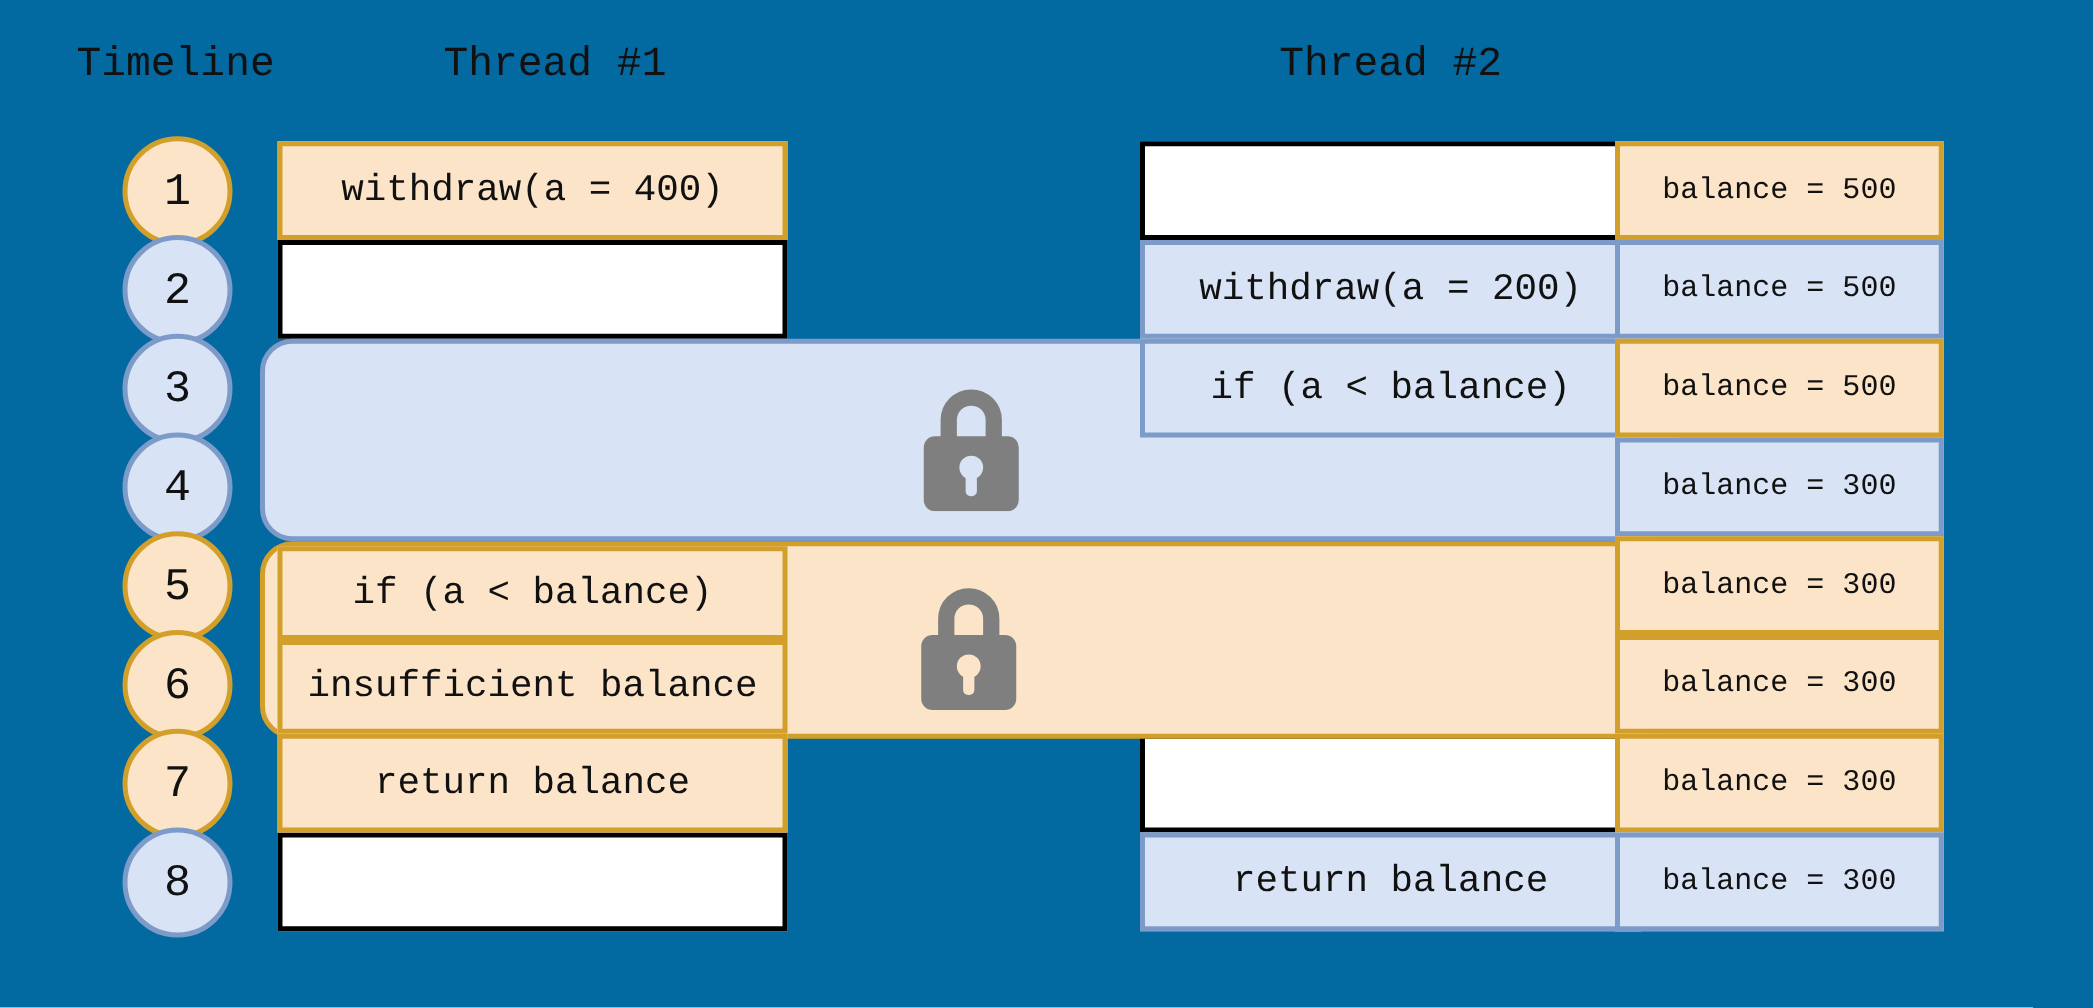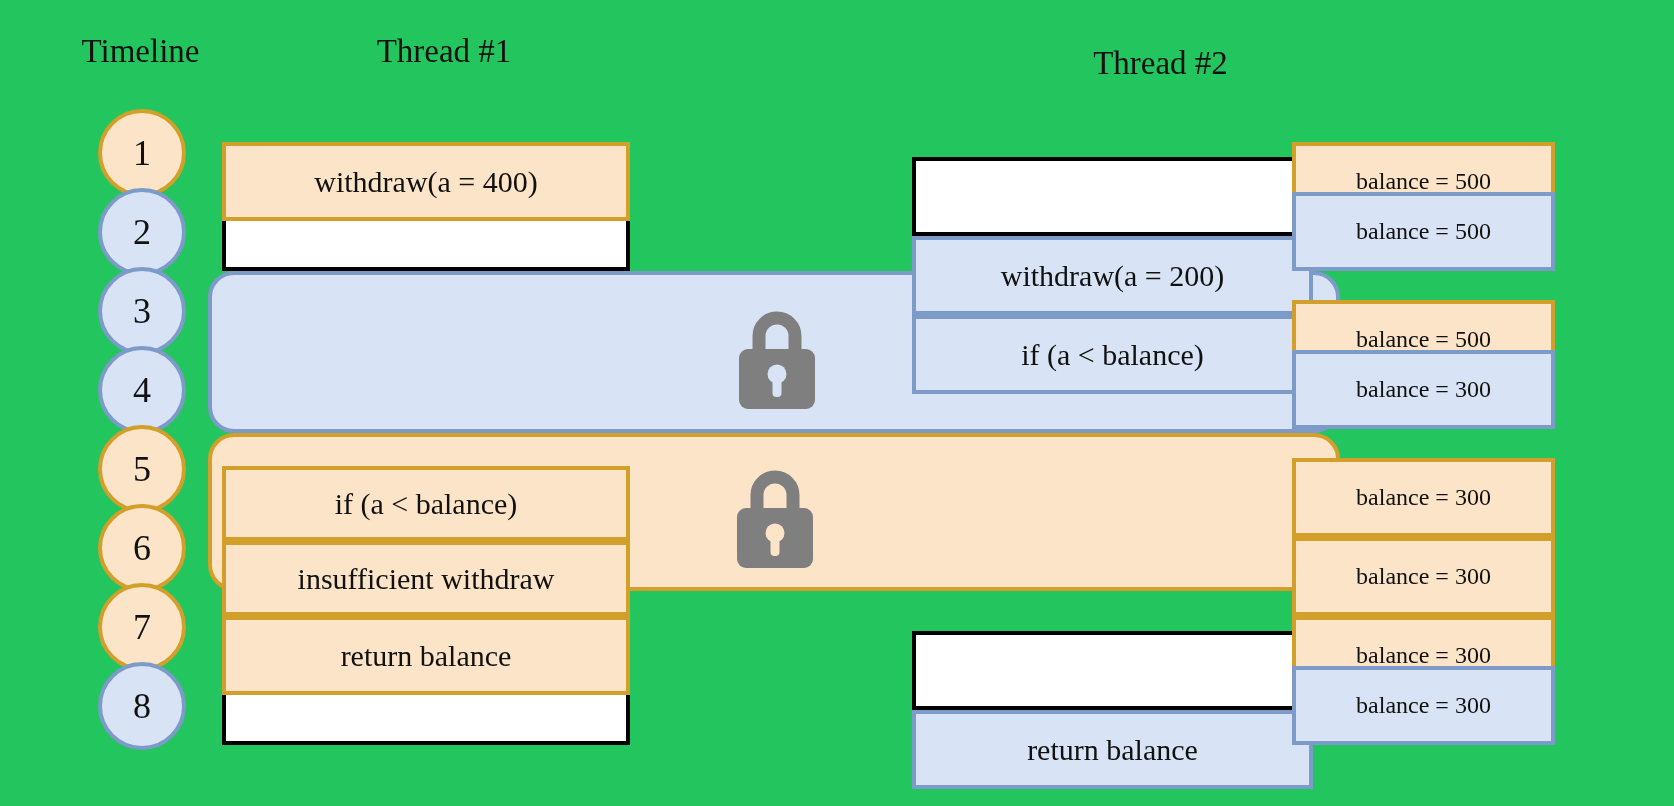--- a/index.html
+++ b/index.html
@@ -9,35 +9,35 @@
     --blue-border: #7d9bc8;
     --lock-gray: #7f7f7f;
     --box-black: #000000;
     --text: #111111;
   }
   html, body { margin: 0; padding: 0; background: #ffffff; }
   .canvas {
     position: relative;
     width: 1674px;
     height: 806px;
-    background: #22c55e;
-    font-family: Liberation Serif, serif;
+    background: #0369a1;
+    font-family: Liberation Mono, monospace;
     color: var(--text);
     overflow: hidden;
   }
   .hdr {
     position: absolute;
     top: 33px;
     font-size: 33px;
     text-align: center;
     white-space: nowrap;
   }
   .hdr-timeline { left: 38px;  width: 205px; }
   .hdr-t1       { left: 240px; width: 408px; }
-  .hdr-t2       { left: 960px; width: 401px; margin-top: 12px; }
+  .hdr-t2       { left: 912px; width: 401px; }
 
   .circle {
     position: absolute;
     left: 98px;
     width: 88px;
     height: 88px;
     border-radius: 50%;
     box-sizing: border-box;
     display: flex;
     align-items: center;
@@ -53,26 +53,26 @@
 
   .box {
     position: absolute;
     box-sizing: border-box;
     display: flex;
     align-items: center;
     justify-content: center;
     font-size: 30px;
     white-space: nowrap;
   }
-  .box.orange { background: var(--orange-fill); border: 4px solid var(--orange-border); z-index: 3; margin-top: 29px; }
+  .box.orange { background: var(--orange-fill); border: 4px solid var(--orange-border); z-index: 3; }
   .box.blue   { background: var(--blue-fill);   border: 4px solid var(--blue-border);   z-index: 3; }
   .box.white  { background: #ffffff;            border: 4px solid var(--box-black);     z-index: 1; }
 
   .col-t1  { left: 222px;  width: 408px; }
-  .col-t2  { left: 912px;  width: 401px; margin-top: 44px; }
+  .col-t2  { left: 912px;  width: 401px; }
   .col-bal { left: 1292px; width: 263px; font-size: 24px; }
 
   .r1 { top: 113px; height: 79px; }
   .r2 { top: 192px; height: 79px; }
   .r3 { top: 271px; height: 79px; }
   .r4 { top: 350px; height: 79px; }
   .r5 { top: 429px; height: 79px; }
   .r6 { top: 508px; height: 79px; }
   .r7 { top: 587px; height: 79px; }
   .r8 { top: 666px; height: 79px; }
@@ -122,21 +122,21 @@
   <div class="circle c3 blue">3</div>
   <div class="circle c4 blue">4</div>
   <div class="circle c5 orange">5</div>
   <div class="circle c6 orange">6</div>
   <div class="circle c7 orange">7</div>
   <div class="circle c8 blue">8</div>
 
   <div class="box orange col-t1 r1">withdraw(a = 400)</div>
   <div class="box white  col-t1 r2"></div>
   <div class="box orange col-t1 t1r5">if (a &lt; balance)</div>
-  <div class="box orange col-t1 t1r6">insufficient withdraw</div>
+  <div class="box orange col-t1 t1r6">insufficient balance</div>
   <div class="box orange col-t1 r7">return balance</div>
   <div class="box white  col-t1 r8"></div>
 
   <div class="box white col-t2 r1"></div>
   <div class="box blue  col-t2 r2">withdraw(a = 200)</div>
   <div class="box blue  col-t2 r3">if (a &lt; balance)</div>
   <div class="box white col-t2 r7"></div>
   <div class="box blue  col-t2 r8">return balance</div>
 
   <div class="lock lock-1 lock-blue">

